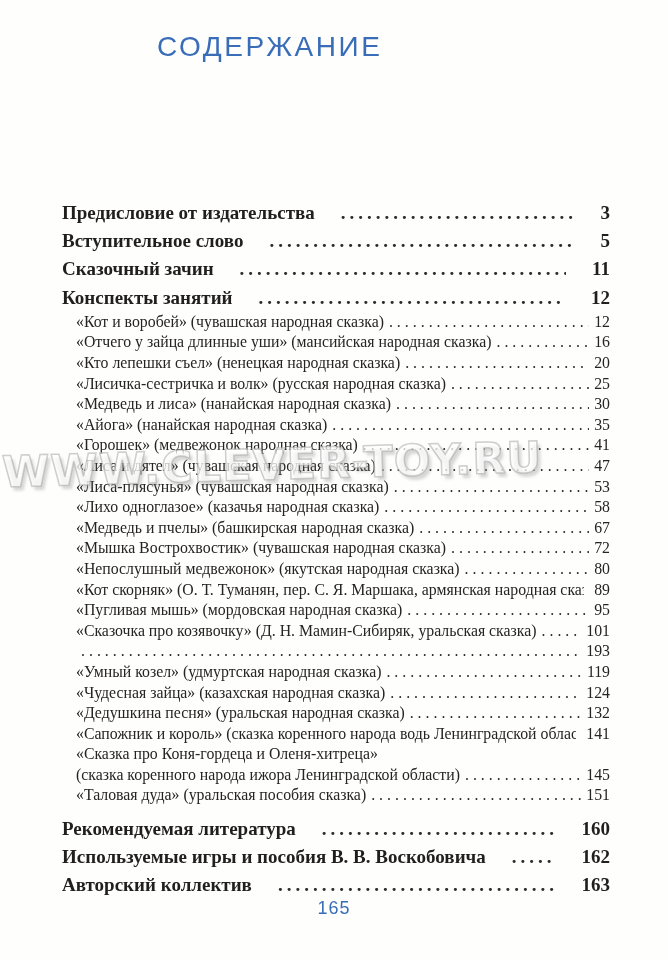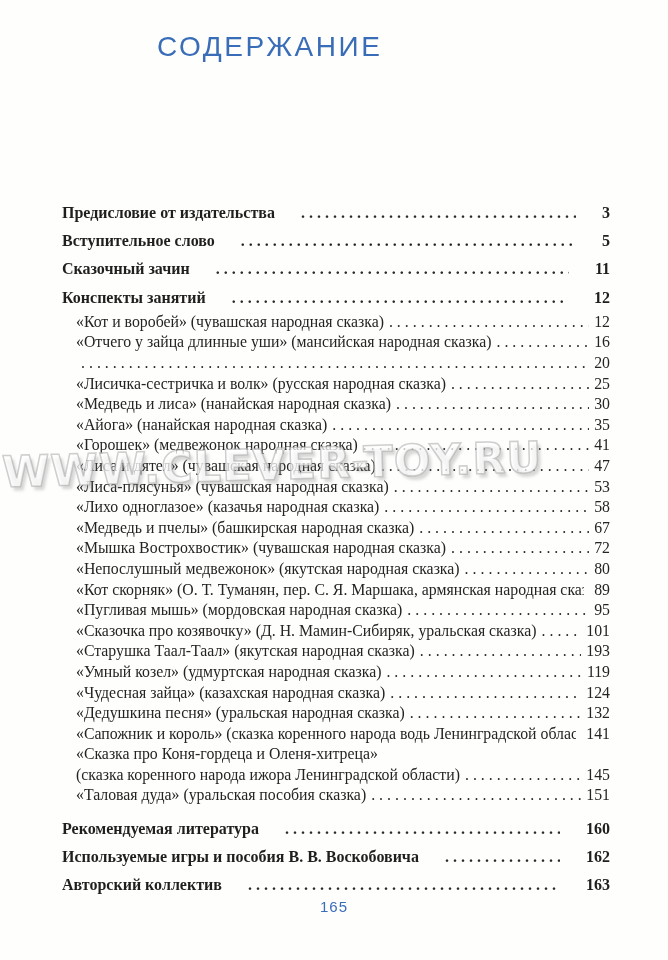--- a/index.html
+++ b/index.html
@@ -34,21 +34,21 @@
     right: 58px;
     z-index: 1;
   }
   .row {
     display: flex;
     align-items: baseline;
     white-space: nowrap;
   }
   .row.bold {
     font-weight: 700;
-    font-size: 16px;
+    font-size: 19px;
     line-height: 28.2px;
     color: #211f1e;
     gap: 21px;
   }
   .row.sub {
     font-size: 15.8px;
     line-height: 20.6px;
     padding-left: 14px;
     align-items: flex-end;
   }
@@ -89,21 +89,21 @@
     transform-origin: left center;
     pointer-events: none;
   }
   .folio {
     position: absolute;
     left: 0;
     right: 0;
     top: 898px;
     text-align: center;
     font-family: "Liberation Sans", sans-serif;
-    font-size: 15px;
+    font-size: 18px;
     letter-spacing: 1px;
     color: #3a6db8;
   }
 </style>
 </head>
 <body>
 
 <div class="page">
   <h1 class="title">СОДЕРЖАНИЕ</h1>
   <div class="toc" id="toc">
@@ -131,20 +131,21 @@
     <span class="label">«Кот и воробей» (чувашская народная сказка)</span>
     <span class="dots">................................................................................................................................................................</span>
     <span class="pagenum">12</span>
   </div>
       <div class="row sub">
     <span class="label">«Отчего у зайца длинные уши» (мансийская народная сказка)</span>
     <span class="dots">................................................................................................................................................................</span>
     <span class="pagenum">16</span>
   </div>
       <div class="row sub">
+    <span class="label">«Кто лепешки съел» (ненецкая народная сказка)</span>
     <span class="dots">................................................................................................................................................................</span>
     <span class="pagenum">20</span>
   </div>
       <div class="row sub">
     <span class="label">«Лисичка-сестричка и волк» (русская народная сказка)</span>
     <span class="dots">................................................................................................................................................................</span>
     <span class="pagenum">25</span>
   </div>
       <div class="row sub">
     <span class="label">«Медведь и лиса» (нанайская народная сказка)</span>
@@ -200,21 +201,20 @@
     <span class="label">«Пугливая мышь» (мордовская народная сказка)</span>
     <span class="dots">................................................................................................................................................................</span>
     <span class="pagenum">95</span>
   </div>
       <div class="row sub">
     <span class="label">«Сказочка про козявочку» (Д. Н. Мамин-Сибиряк, уральская сказка)</span>
     <span class="dots">................................................................................................................................................................</span>
     <span class="pagenum">101</span>
   </div>
       <div class="row sub">
-    <span class="label">«Старушка Таал-Таал» (якутская народная сказка)</span>
     <span class="dots">................................................................................................................................................................</span>
     <span class="pagenum">193</span>
   </div>
       <div class="row sub">
     <span class="label">«Умный козел» (удмуртская народная сказка)</span>
     <span class="dots">................................................................................................................................................................</span>
     <span class="pagenum">119</span>
   </div>
       <div class="row sub">
     <span class="label">«Чудесная зайца» (казахская народная сказка)</span>

